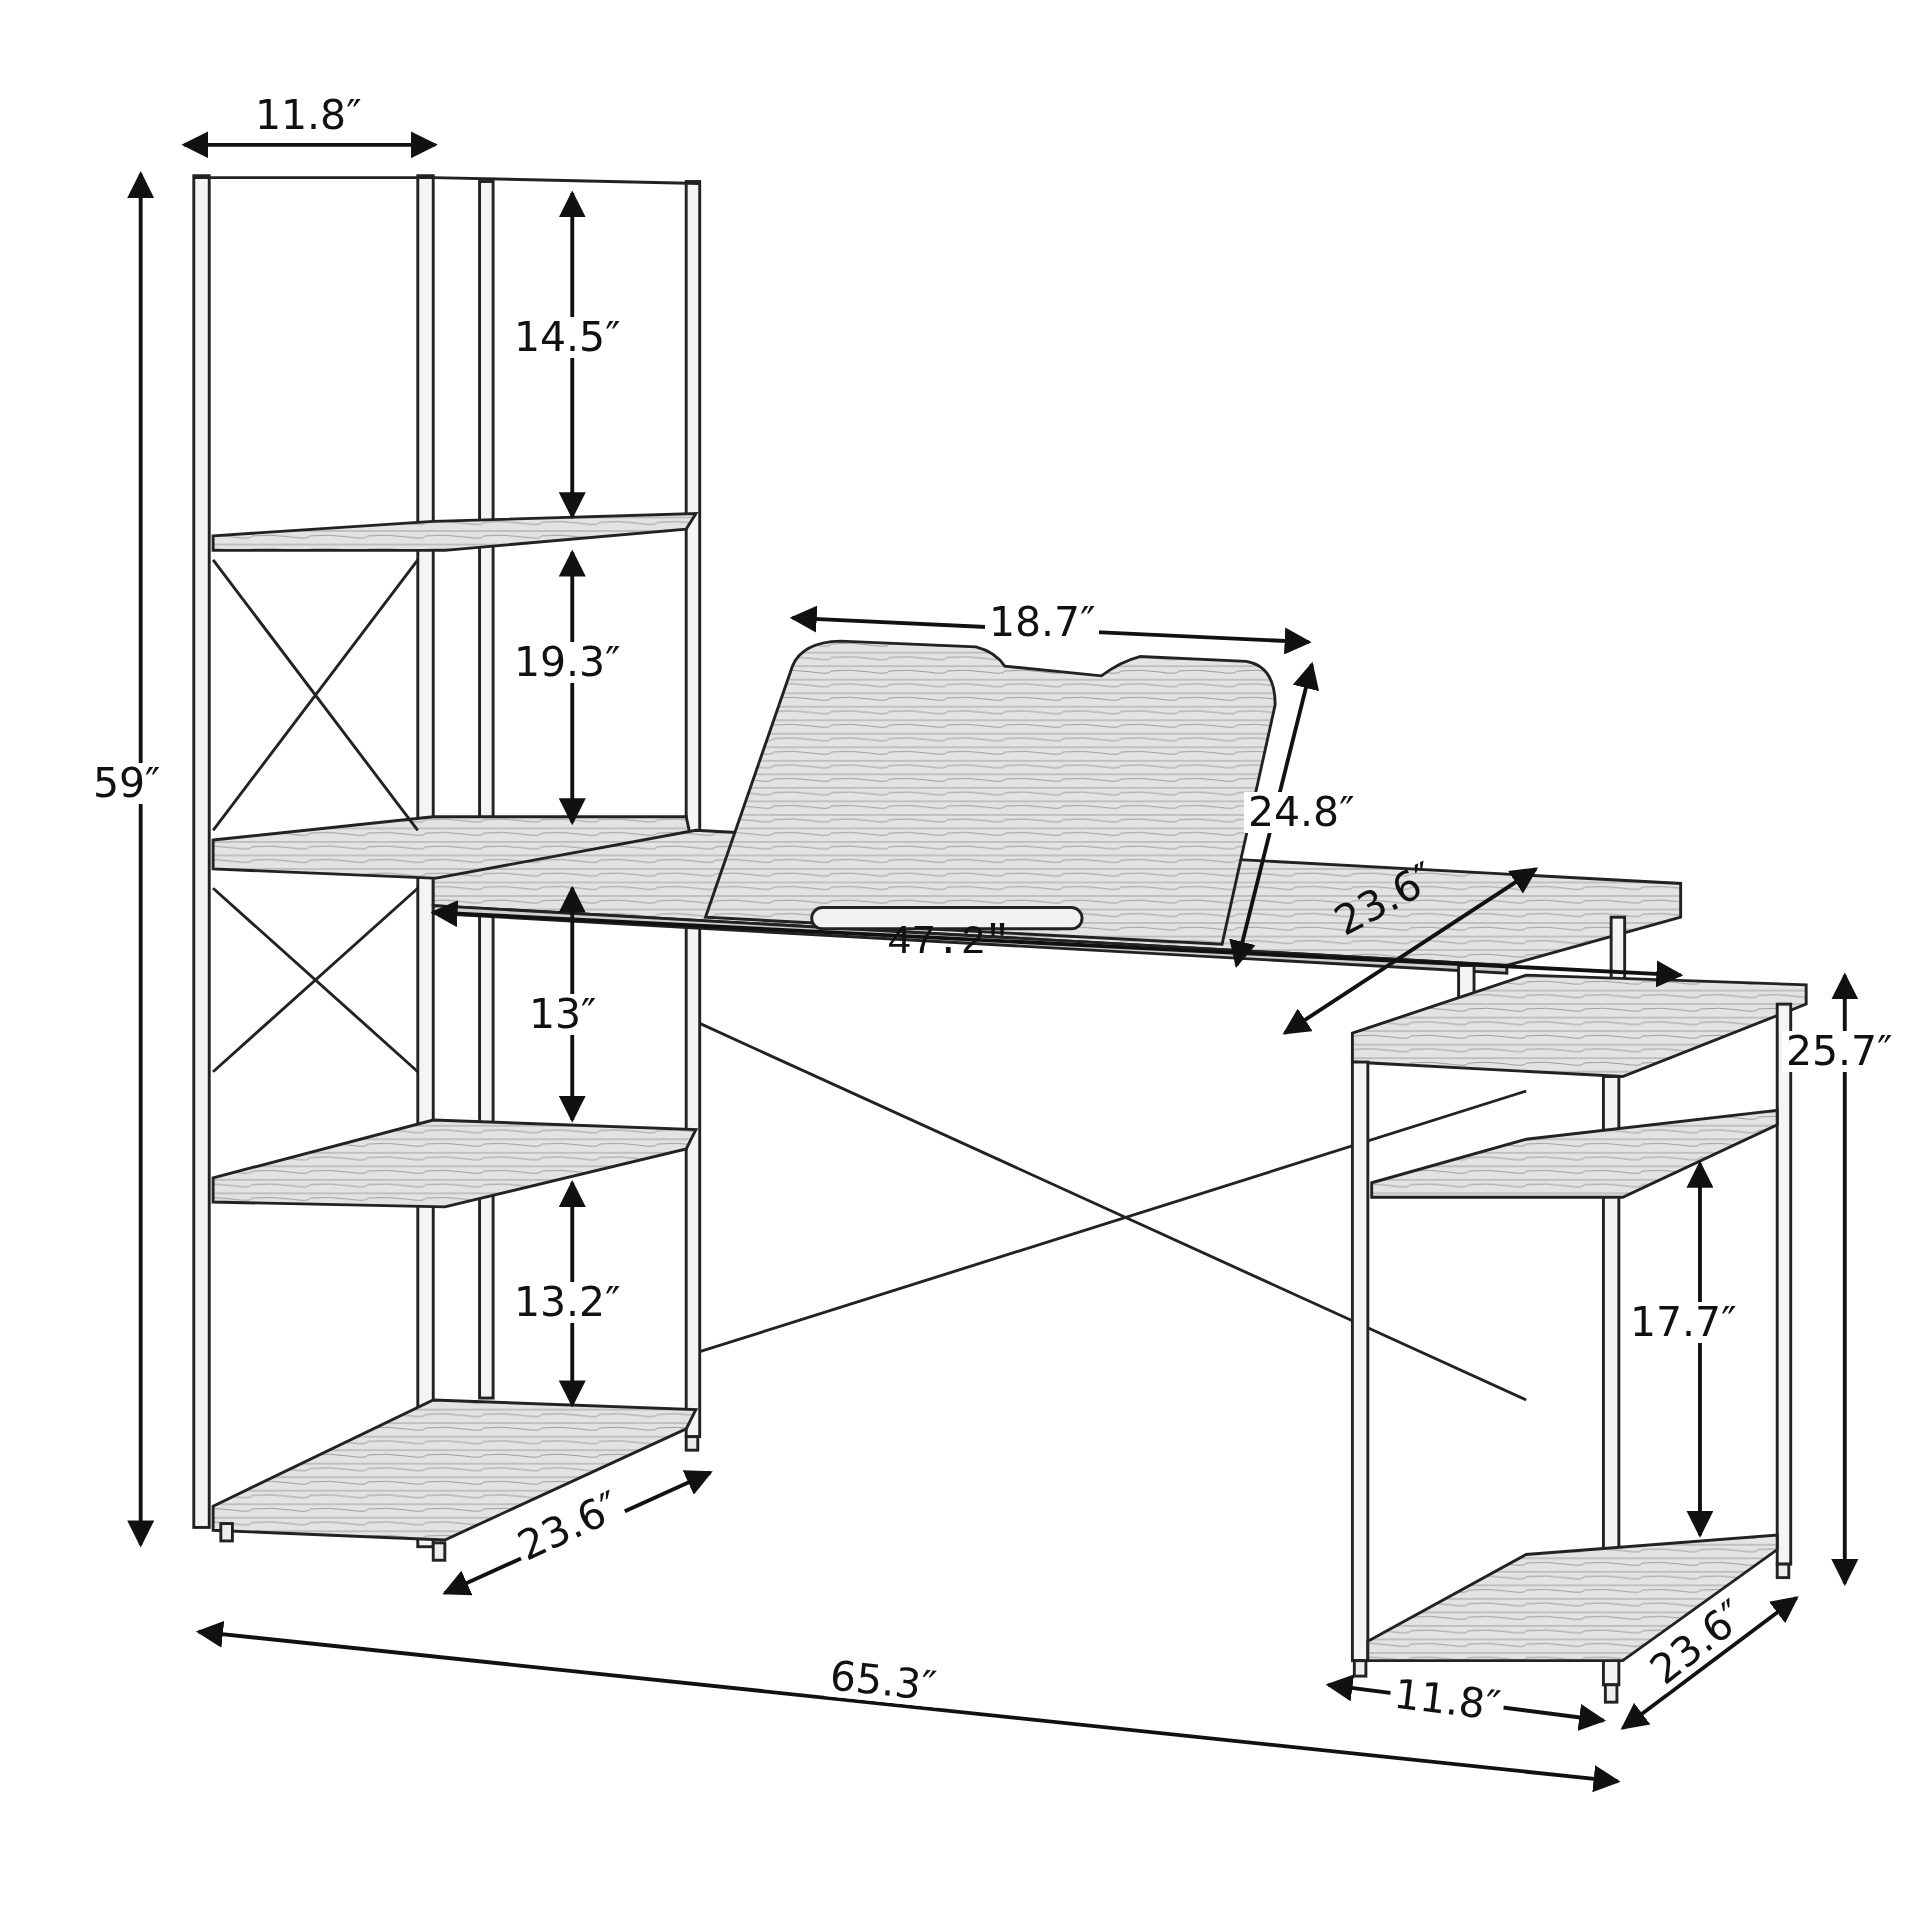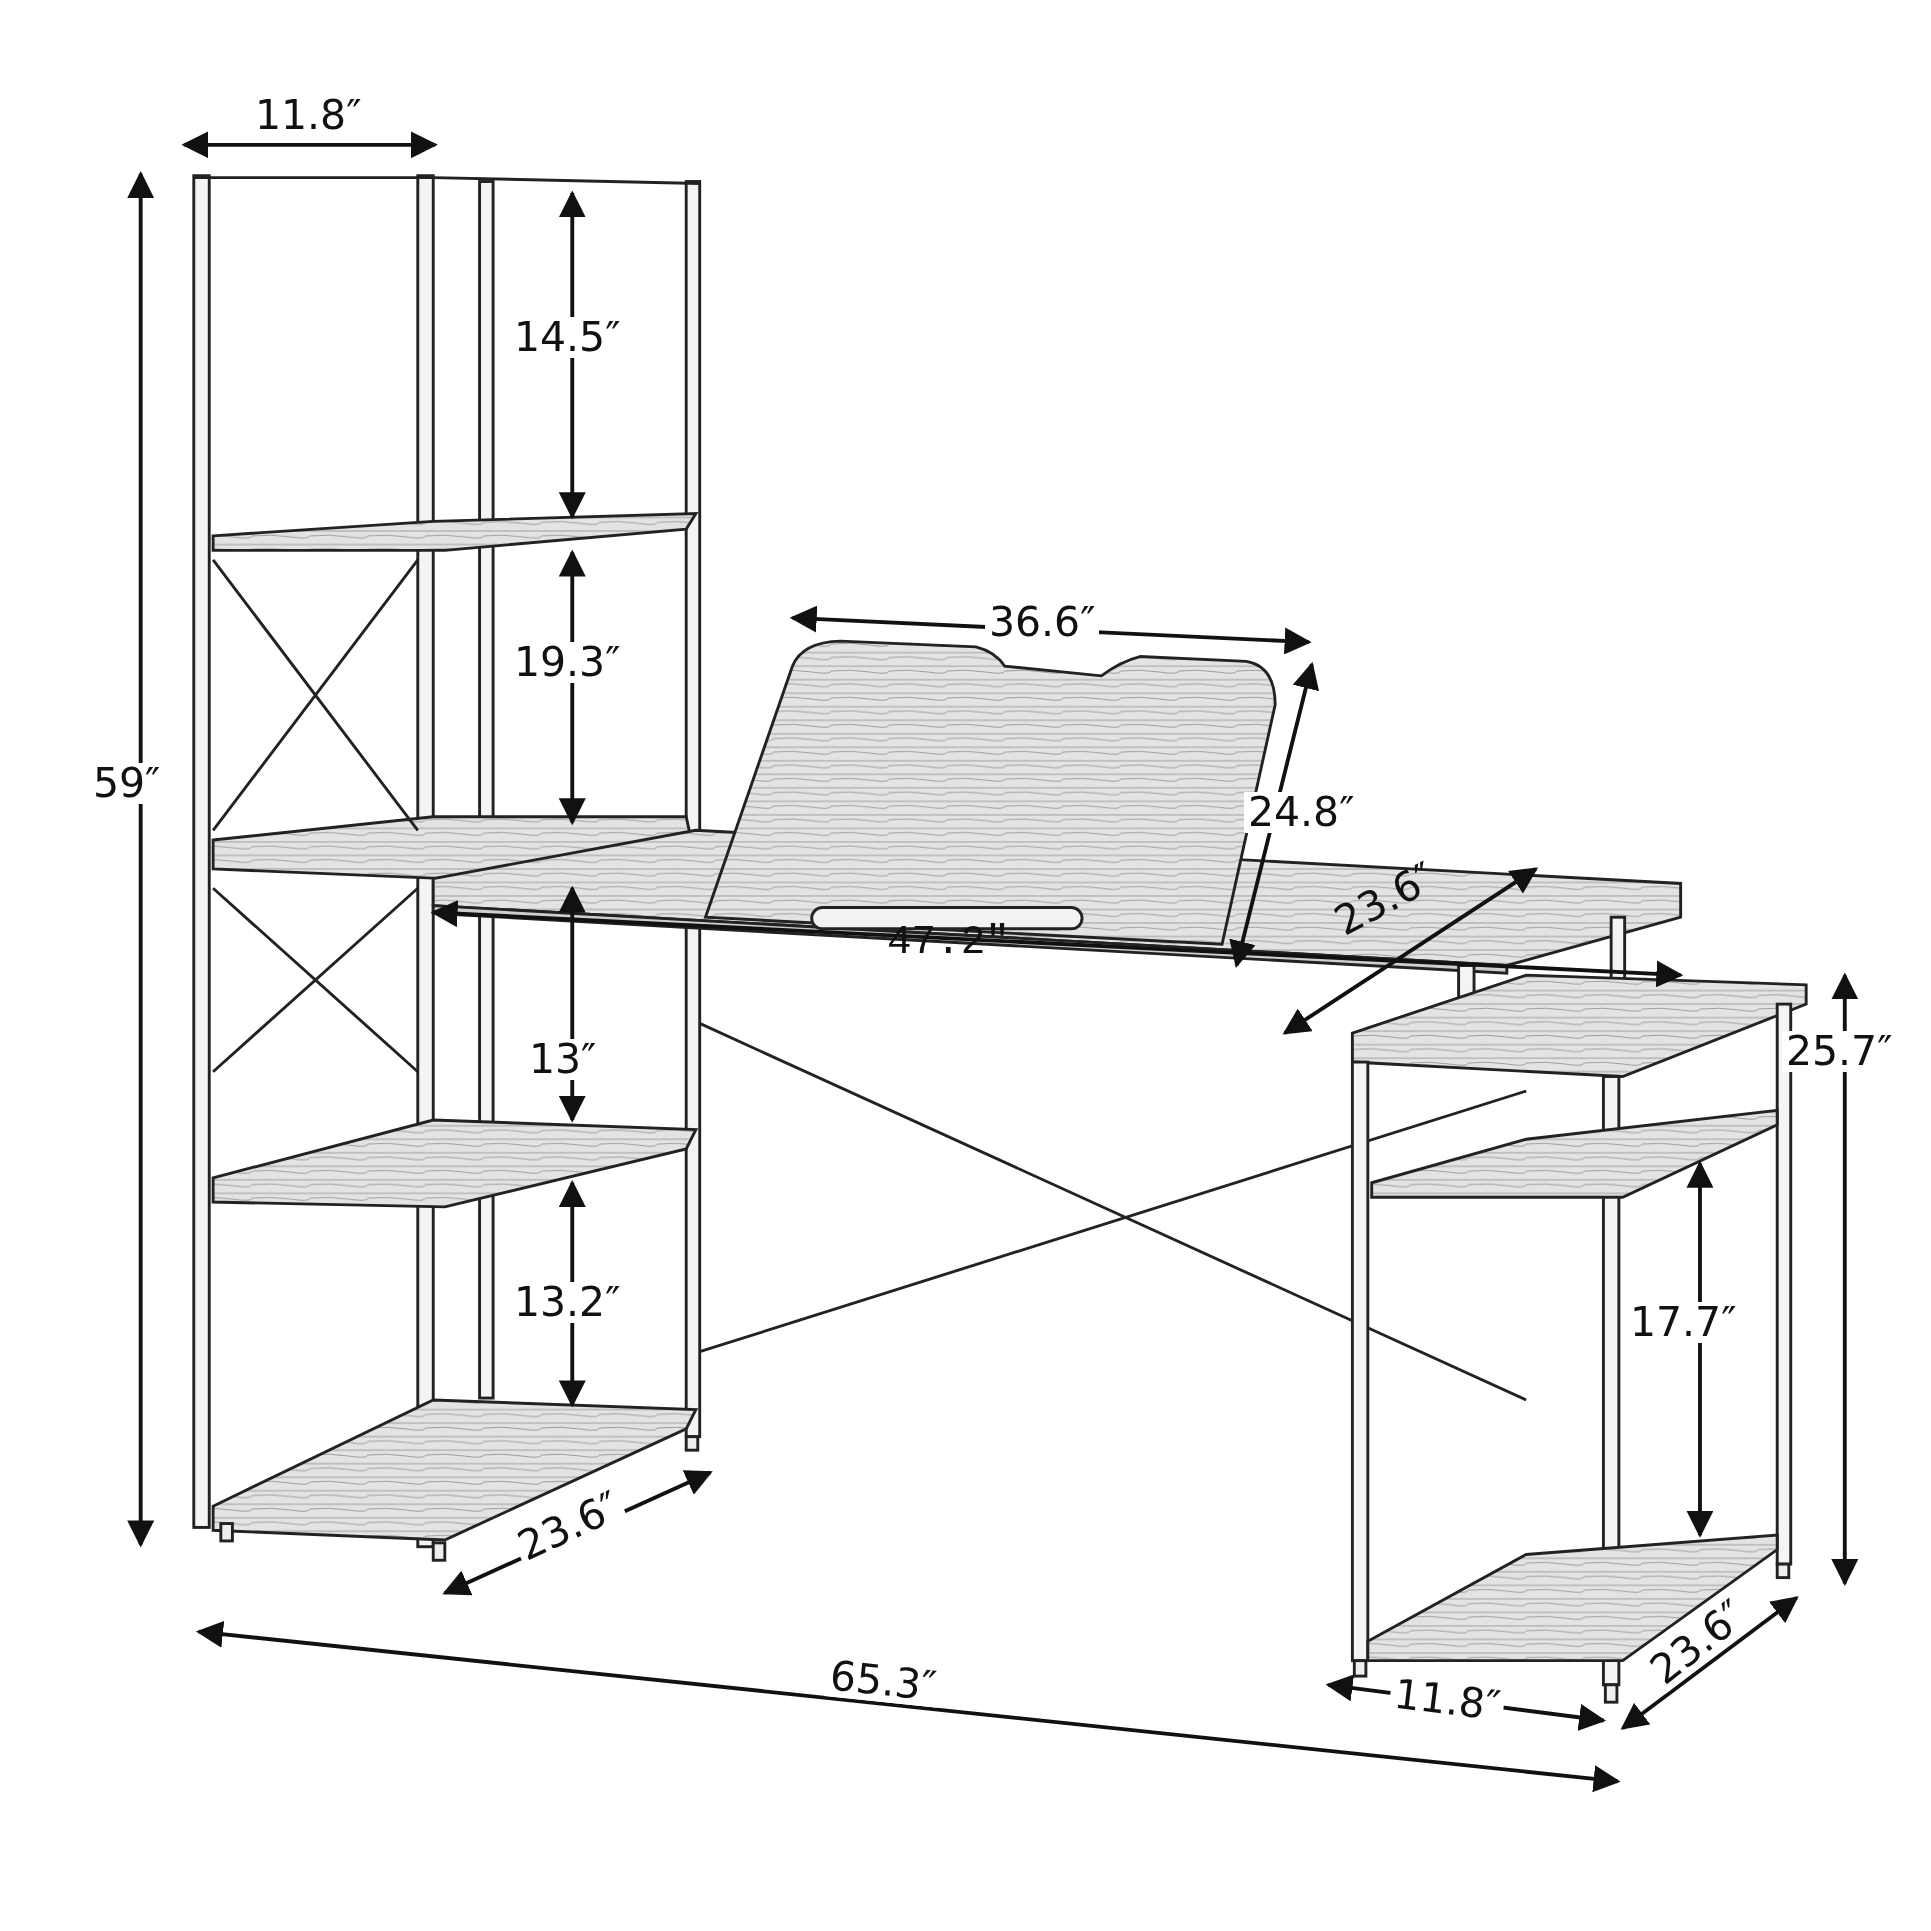--- a/index.html
+++ b/index.html
@@ -91,24 +91,24 @@
     <line x1="1660" y1="1790" x2="1840" y2="1655" marker-start="url(#ah)" marker-end="url(#ah)"></line>
     <line x1="1355" y1="1745" x2="1640" y2="1782" marker-start="url(#ah)" marker-end="url(#ah)"></line>
     <line x1="185" y1="1690" x2="1655" y2="1845" marker-start="url(#ah)" marker-end="url(#ah)"></line>
   </g>
 </svg>
 
 
 <div class="dim-label" style="left:251px;top:95px;">11.8″</div>
 <div class="dim-label" style="left:510px;top:317px;">14.5″</div>
 <div class="dim-label" style="left:510px;top:642px;">19.3″</div>
-<div class="dim-label" style="left:525px;top:994px;margin-top:45px;">13″</div>
+<div class="dim-label" style="left:525px;top:994px;">13″</div>
 <div class="dim-label" style="left:510px;top:1282px;">13.2″</div>
 <div class="dim-label" style="left:89px;top:763px;">59″</div>
-<div class="dim-label" style="left:985px;top:602px;">36.6″</div>
+<div class="dim-label" style="left:985px;top:602px;">18.7″</div>
 <div class="dim-label" style="left:1244px;top:792px;">24.8″</div>
 <div class="dim-label nobg" style="left:883px;top:922px;font-family:Liberation Mono, monospace;">47.2″</div>
 <div class="dim-label nobg" style="left:1328px;top:879px;transform:rotate(-28deg);">23.6″</div>
 <div class="dim-label" style="left:512px;top:1506px;transform:rotate(-25deg);">23.6″</div>
 <div class="dim-label" style="left:1782px;top:1031px;">25.7″</div>
 <div class="dim-label" style="left:1626px;top:1302px;">17.7″</div>
 <div class="dim-label" style="left:1641px;top:1622px;transform:rotate(-38deg);">23.6″</div>
 <div class="dim-label" style="left:1390px;top:1680px;transform:rotate(7deg);">11.8″</div>
 <div class="dim-label" style="left:826px;top:1661px;transform:rotate(6deg);">65.3″</div>
 </div>

